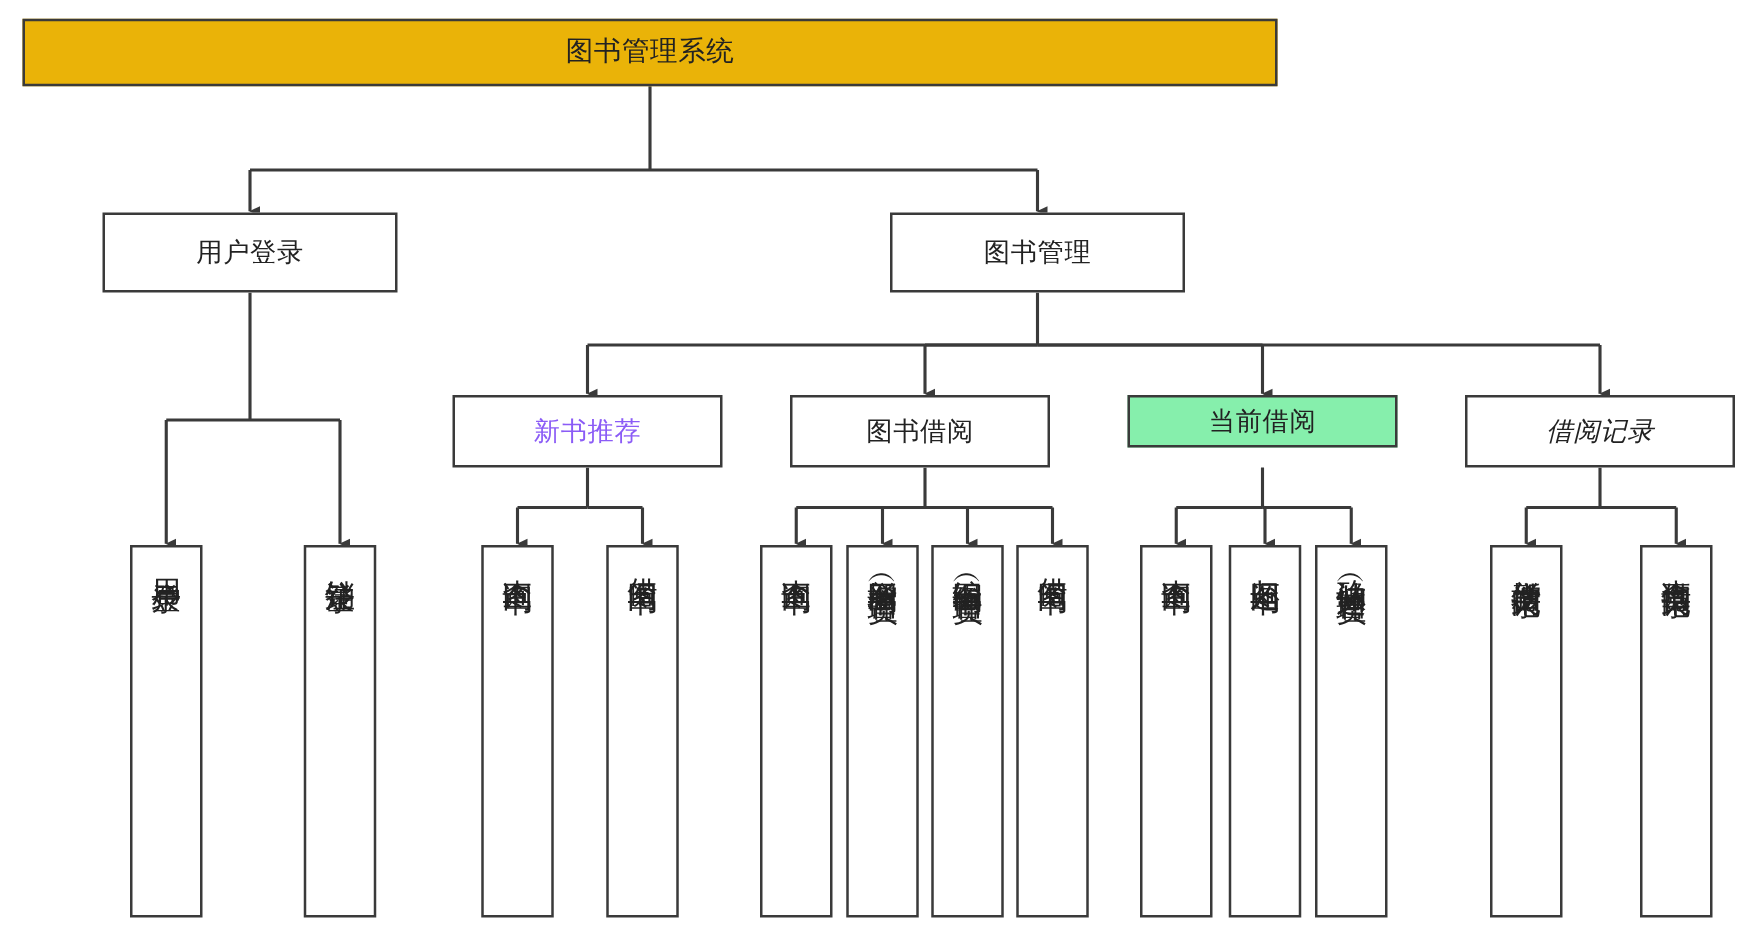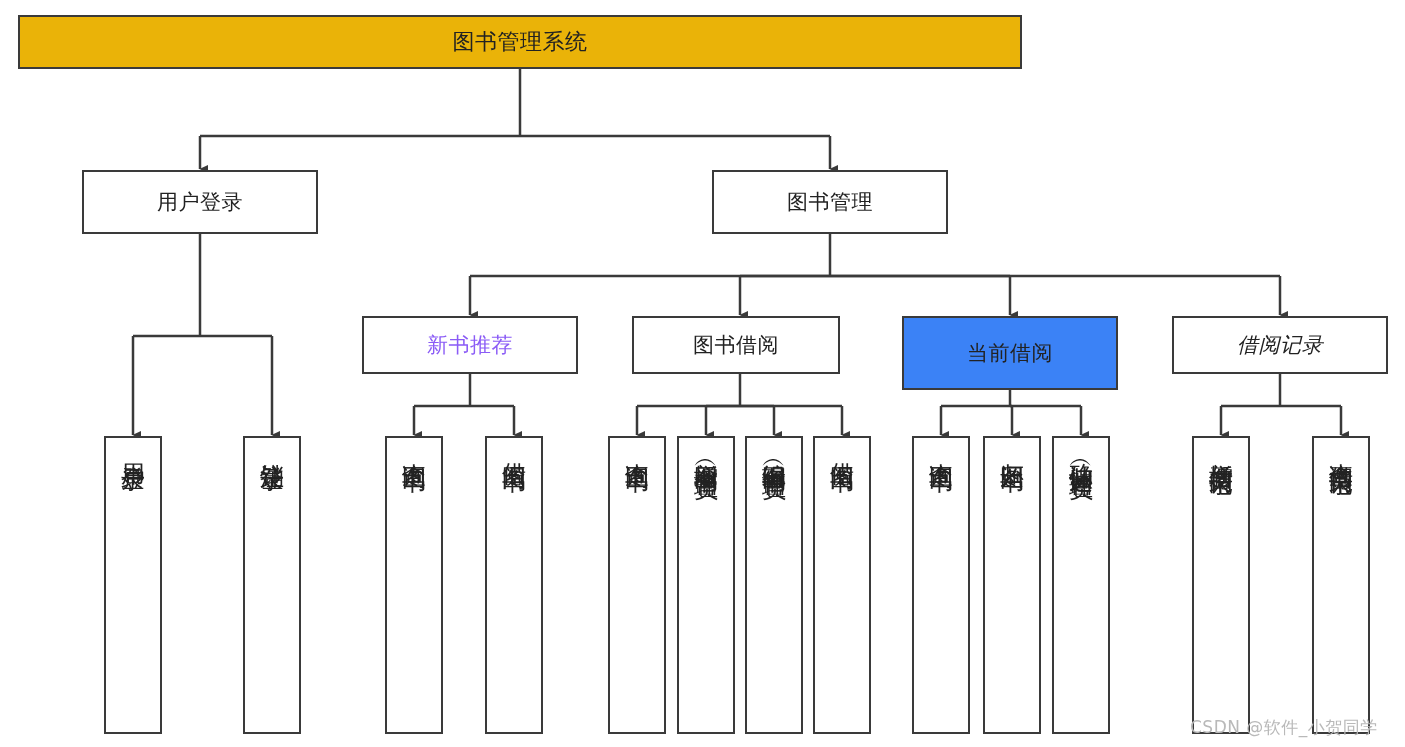--- a/index.html
+++ b/index.html
@@ -140,21 +140,21 @@
       </div>
       <div class="node horiz" style="left: 712px; top: 170px; width: 236px; height: 64px; border-color: rgb(58, 58, 58); background: rgb(255, 255, 255);">
         <span class="label" style="color: rgb(34, 34, 34);">图书管理</span>
       </div>
       <div class="node horiz" style="left: 362px; top: 316px; width: 216px; height: 58px; border-color: rgb(58, 58, 58); background: rgb(255, 255, 255);">
         <span class="label" style="color: #8b5cf6;">新书推荐</span>
       </div>
       <div class="node horiz" style="left: 632px; top: 316px; width: 208px; height: 58px; border-color: rgb(58, 58, 58); background: rgb(255, 255, 255);">
         <span class="label" style="color: rgb(34, 34, 34);">图书借阅</span>
       </div>
-      <div class="node horiz" style="left: 902px; top: 316px; width: 216px; height: 74px; border-color: rgb(58, 58, 58); background: #3b82f6;">
+      <div class="node horiz" style="left: 902px; top: 316px; width: 216px; height: 42px; border-color: rgb(58, 58, 58); background: #86efac;">
         <span class="label" style="color: rgb(34, 34, 34);">当前借阅</span>
       </div>
       <div class="node horiz" style="left: 1172px; top: 316px; width: 216px; height: 58px; border-color: rgb(58, 58, 58); background: rgb(255, 255, 255); font-style: italic;">
         <span class="label" style="color: rgb(34, 34, 34);">借阅记录</span>
       </div>
       <div class="node vert" style="left: 104px; top: 436px; width: 58px; height: 298px; border-color: rgb(58, 58, 58); background: rgb(255, 255, 255);">
         <span class="label" style="color: rgb(34, 34, 34);">用户登录</span>
       </div>
       <div class="node vert" style="left: 243px; top: 436px; width: 58px; height: 298px; border-color: rgb(58, 58, 58); background: rgb(255, 255, 255);">
         <span class="label" style="color: rgb(34, 34, 34);">注销登录</span>
@@ -187,15 +187,14 @@
         <span class="label" style="color: rgb(34, 34, 34);">确认归还（管理员）</span>
       </div>
       <div class="node vert" style="left: 1192px; top: 436px; width: 58px; height: 298px; border-color: rgb(58, 58, 58); background: rgb(255, 255, 255);">
         <span class="label" style="color: rgb(34, 34, 34);">新增借阅记录</span>
       </div>
       <div class="node vert" style="left: 1312px; top: 436px; width: 58px; height: 298px; border-color: rgb(58, 58, 58); background: rgb(255, 255, 255);">
         <span class="label" style="color: rgb(34, 34, 34);">查询借阅记录</span>
       </div>
     </div>
 
-  <div class="watermark" style="left: 1190px; top: 716px; color: rgb(185, 185, 185);">CSDN @软件_小贺同学</div>
 
 </div>
 
 </body></html>

